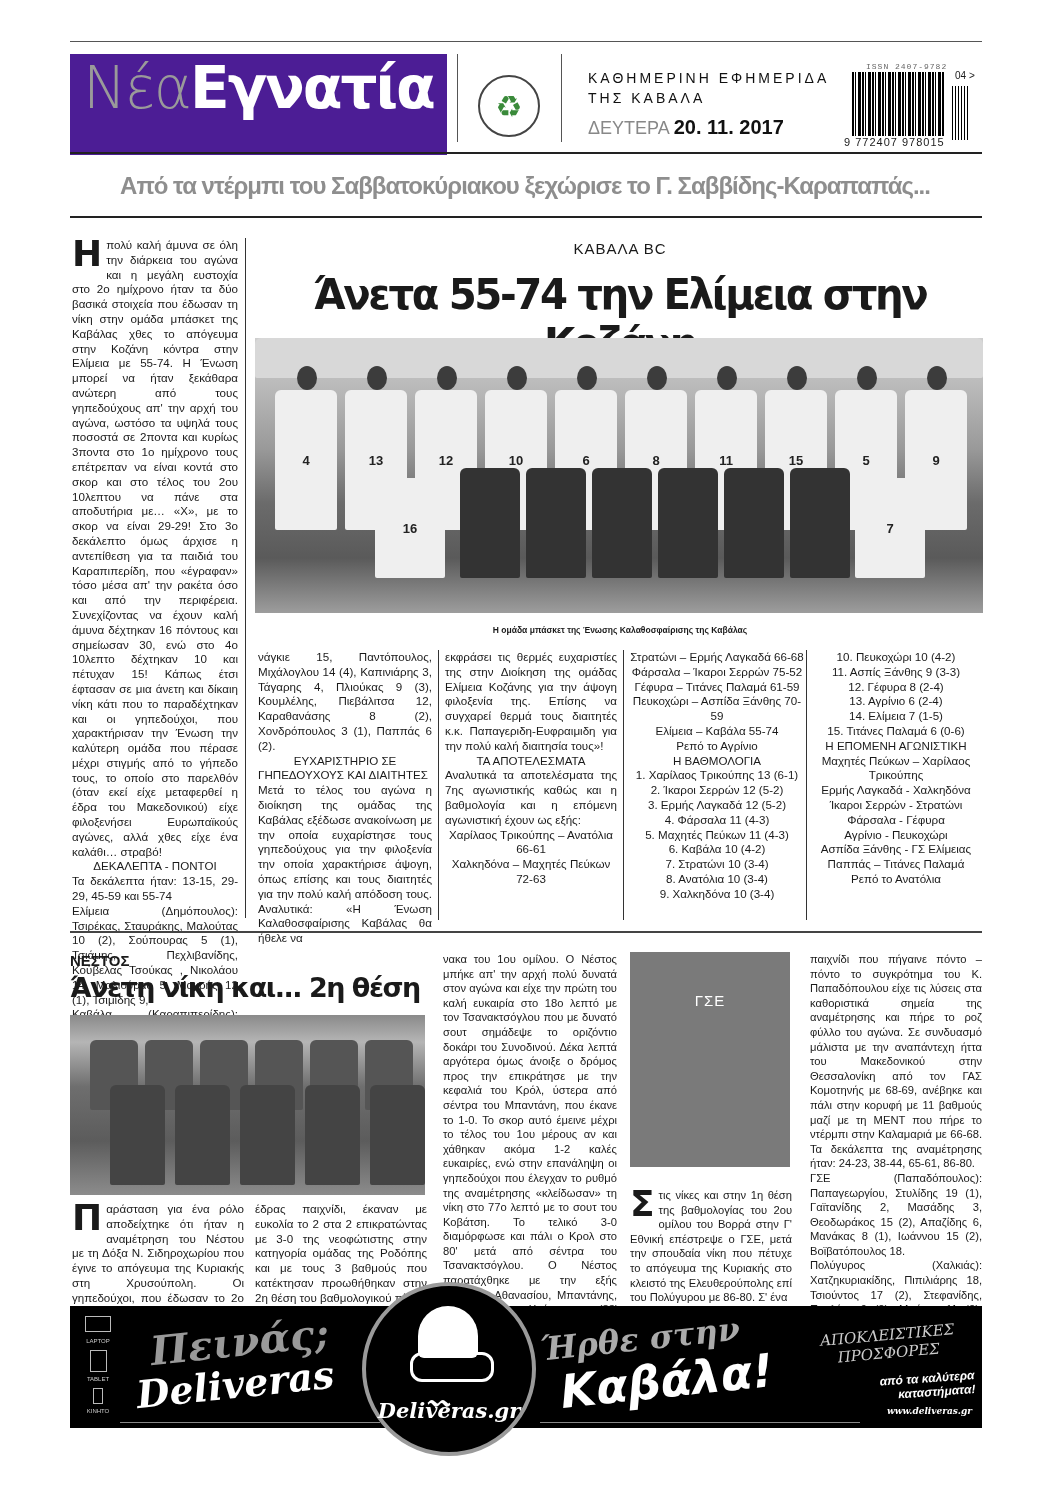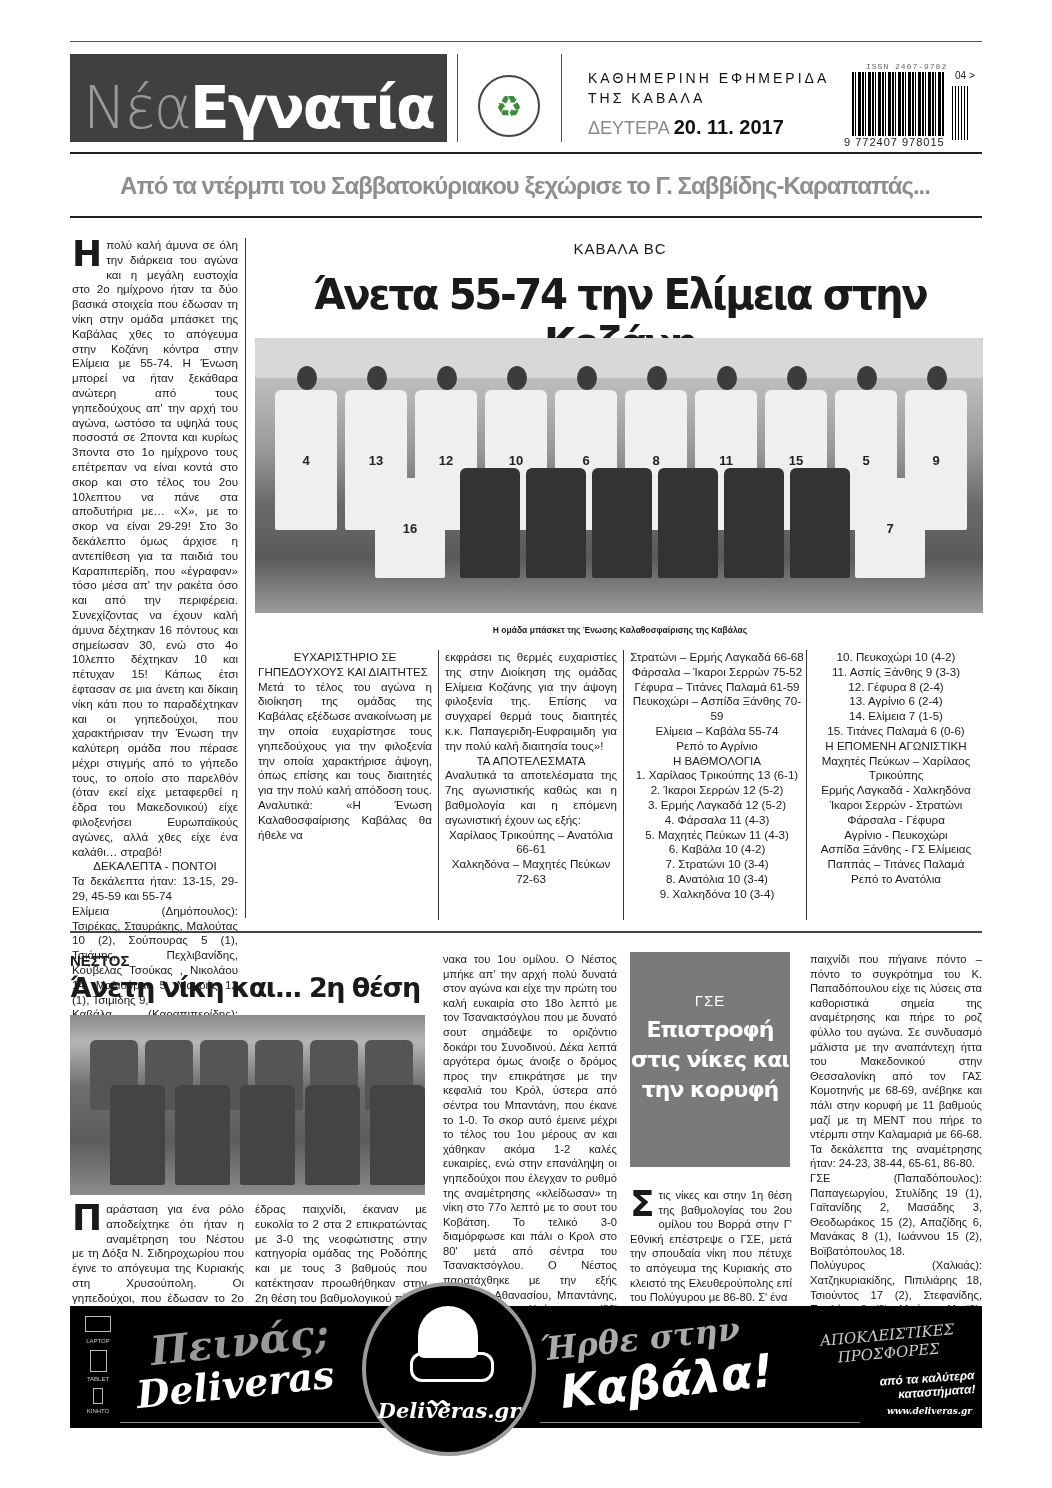--- a/index.html
+++ b/index.html
@@ -1,19 +1,19 @@
 <!DOCTYPE html>
 <html><head>
 <meta charset="utf-8">
 <style>
   html, body { margin:0; padding:0; background:#fff; }
   body { width:1052px; height:1488px; position:relative; overflow:hidden; font-family:"Liberation Sans", sans-serif; color:#1a1a1a; }
   .abs { position:absolute; }
   .hr { position:absolute; background:#222; }
-  .masthead { left:70px; top:54px; width:377px; height:88px; background:#404040; display:flex; align-items:flex-end; justify-content:center; }
+  .masthead { left:70px; top:54px; width:377px; height:101px; background:#4c1d95; display:flex; align-items:flex-start; justify-content:center; }
   .mast-light { font-family:"DejaVu Sans", sans-serif; font-size:58px; font-weight:300; color:#9a9a9a; letter-spacing:-2px; }
   .mast-bold { font-family:"DejaVu Sans", sans-serif; font-size:58px; font-weight:bold; color:#fff; letter-spacing:-2px; }
   .vline { position:absolute; width:1px; background:#555; }
   .recycle { left:478px; top:75px; width:58px; height:58px; border-radius:50%; border:2px solid #444; display:flex; align-items:center; justify-content:center; font-size:30px; color:#3a8a3a; }
   .paper-name { left:588px; top:68px; font-size:14px; letter-spacing:3px; line-height:20px; color:#111; }
   .paper-date { left:588px; top:116px; font-size:18px; color:#888; }
   .paper-date b { color:#111; font-size:20px; }
   .issn { left:866px; top:62px; font-family:"Liberation Mono", monospace; font-size:8px; color:#666; letter-spacing:1px; }
   .barcode { left:852px; top:72px; width:92px; height:68px; background:repeating-linear-gradient(90deg,#000 0 2px,#fff 2px 3px,#000 3px 4px,#fff 4px 6px,#000 6px 9px,#fff 9px 10px); }
   .barcode2 { left:952px; top:86px; width:18px; height:54px; background:repeating-linear-gradient(90deg,#000 0 1px,#fff 1px 3px); }
@@ -126,20 +126,21 @@
       <div class="staff" style="left: 271px; top: 130px; width: 60px; height: 110px;"></div>
       <div class="staff" style="left: 337px; top: 130px; width: 60px; height: 110px;"></div>
       <div class="staff" style="left: 403px; top: 130px; width: 60px; height: 110px;"></div>
       <div class="staff" style="left: 469px; top: 130px; width: 60px; height: 110px;"></div>
       <div class="staff" style="left: 535px; top: 130px; width: 60px; height: 110px;"></div>
     </div>
 </div>
 <div class="abs caption">Η ομάδα μπάσκετ της Ένωσης Καλαθοσφαίρισης της Καβάλας</div>
 
 <div class="col" style="left:258px;top:650px;width:174px;">
+  <p>νάγκιε 15, Παντόπουλος, Μιχάλογλου 14 (4), Καπινιάρης 3, Τάγαρης 4, Πλιούκας 9 (3), Κουμλέλης, Πιεβάλιτσα 12, Καραθανάσης 8 (2), Χονδρόπουλος 3 (1), Παππάς 6 (2).</p>
   <p class="section-head">ΕΥΧΑΡΙΣΤΗΡΙΟ ΣΕ</p>
   <p>ΓΗΠΕΔΟΥΧΟΥΣ ΚΑΙ ΔΙΑΙΤΗΤΕΣ</p>
   <p>Μετά το τέλος του αγώνα η διοίκηση της ομάδας της Καβάλας εξέδωσε ανακοίνωση με την οποία ευχαρίστησε τους γηπεδούχους για την φιλοξενία την οποία χαρακτήρισε άψογη, όπως επίσης και τους διαιτητές για την πολύ καλή απόδοση τους. Αναλυτικά: «Η Ένωση Καλαθοσφαίρισης Καβάλας θα ήθελε να</p>
 </div>
 <div class="vline" style="left:438px;top:650px;height:270px;background:#333;"></div>
 <div class="col" style="left:445px;top:650px;width:172px;">
   <p>εκφράσει τις θερμές ευχαριστίες της στην Διοίκηση της ομάδας Ελίμεια Κοζάνης για την άψογη φιλοξενία της. Επίσης να συγχαρεί θερμά τους διαιτητές κ.κ. Παπαγεριδη-Ευφραιμιδη για την πολύ καλή διαιτησία τους»!</p>
   <p class="section-head">ΤΑ ΑΠΟΤΕΛΕΣΜΑΤΑ</p>
   <p>Αναλυτικά τα αποτελέσματα της 7ης αγωνιστικής καθώς και η βαθμολογία και η επόμενη αγωνιστική έχουν ως εξής:</p>
   <p class="centered">Χαρίλαος Τρικούπης – Ανατόλια 66-61</p>
@@ -207,21 +208,20 @@
 </div>
 <div class="col" style="left:255px;top:1202px;width:172px;">
   <p>έδρας παιχνίδι, έκαναν με ευκολία το 2 στα 2 επικρατώντας με 3-0 της νεοφώτιστης στην κατηγορία ομάδας της Ροδόπης και με τους 3 βαθμούς που κατέκτησαν προωθήθηκαν στην 2η θέση του βαθμολογικού πί-</p>
 </div>
 <div class="col" style="left:443px;top:952px;width:174px;font-size:11.2px;line-height:14.6px;">
   <p>νακα του 1ου ομίλου. Ο Νέστος μπήκε απ' την αρχή πολύ δυνατά στον αγώνα και είχε την πρώτη του καλή ευκαιρία στο 18ο λεπτό με τον Τσανακτσόγλου που με δυνατό σουτ σημάδεψε το οριζόντιο δοκάρι του Συνοδινού. Δέκα λεπτά αργότερα όμως άνοιξε ο δρόμος προς την επικράτησε με την κεφαλιά του Κρόλ, ύστερα από σέντρα του Μπαντάνη, που έκανε το 1-0. Το σκορ αυτό έμεινε μέχρι το τέλος του 1ου μέρους αν και χάθηκαν ακόμα 1-2 καλές ευκαιρίες, ενώ στην επανάληψη οι γηπεδούχοι που έλεγχαν το ρυθμό της αναμέτρησης «κλείδωσαν» τη νίκη στο 77ο λεπτό με το σουτ του Κοβάτση. Το τελικό 3-0 διαμόρφωσε και πάλι ο Κρολ στο 80' μετά από σέντρα του Τσανακτσόγλου. Ο Νέστος παρατάχθηκε με την εξής σύνθεση: Αθανασίου, Μπαντάνης, Φραγκούλης, Χούσινετς (83' Παυλακάκης), Λαδάκης (52' Φαμπιόλ), Τσανακτσόγλου (87' Κλοκίδης), Τσάκωνας, Κρολ, Παπαδόπουλος (72' Μαϊδανός), Κοβάτσης.</p>
 </div>
 
 <div class="abs gse-box">
   <div class="gse-sup">ΓΣΕ</div>
-  <div class="gse-title">Επιστροφή στις νίκες και την κορυφή</div>
 </div>
 <div class="col" style="left:630px;top:1188px;width:162px;font-size:11.2px;line-height:14.6px;">
   <p><span class="dropcap">Σ</span><span>τις νίκες και στην 1η θέση της βαθμολογίας του 2ου ομίλου του Βορρά στην Γ' Εθνική επέστρεψε ο ΓΣΕ, μετά την σπουδαία νίκη που πέτυχε το απόγευμα της Κυριακής στο κλειστό της Ελευθερούπολης επί του Πολύγυρου με 86-80. Σ' ένα</span></p>
 </div>
 <div class="col" style="left:810px;top:952px;width:172px;font-size:11.2px;line-height:14.6px;">
   <p>παιχνίδι που πήγαινε πόντο – πόντο το συγκρότημα του Κ. Παπαδόπουλου είχε τις λύσεις στα καθοριστικά σημεία της αναμέτρησης και πήρε το ροζ φύλλο του αγώνα. Σε συνδυασμό μάλιστα με την αναπάντεχη ήττα του Μακεδονικού στην Θεσσαλονίκη από τον ΓΑΣ Κομοτηνής με 68-69, ανέβηκε και πάλι στην κορυφή με 11 βαθμούς μαζί με τη ΜΕΝΤ που πήρε το ντέρμπι στην Καλαμαριά με 66-68. Τα δεκάλεπτα της αναμέτρησης ήταν: 24-23, 38-44, 65-61, 86-80.</p>
   <p>ΓΣΕ (Παπαδόπουλος): Παπαγεωργίου, Στυλίδης 19 (1), Γαϊτανίδης 2, Μασάδης 3, Θεοδωράκος 15 (2), Απαζίδης 6, Μανάκας 8 (1), Ιωάννου 15 (2), Βοϊβατόπουλος 18.</p>
   <p>Πολύγυρος (Χαλκιάς): Χατζηκυριακίδης, Πιπιλιάρης 18, Τσιούντος 17 (2), Στεφανίδης, Παυλέας 9 (2), Μπέγος 11 (2), Καραγιαννάκης 7 (1), Νικολόπουλος, Νούκαρης 18 (2), Αποστολίδης.</p>
   <p>Την επόμενη αγωνιστική ο ΓΣΕ θα παίξει στη Σίνδο με τον Αστέρα.</p>
 </div>

